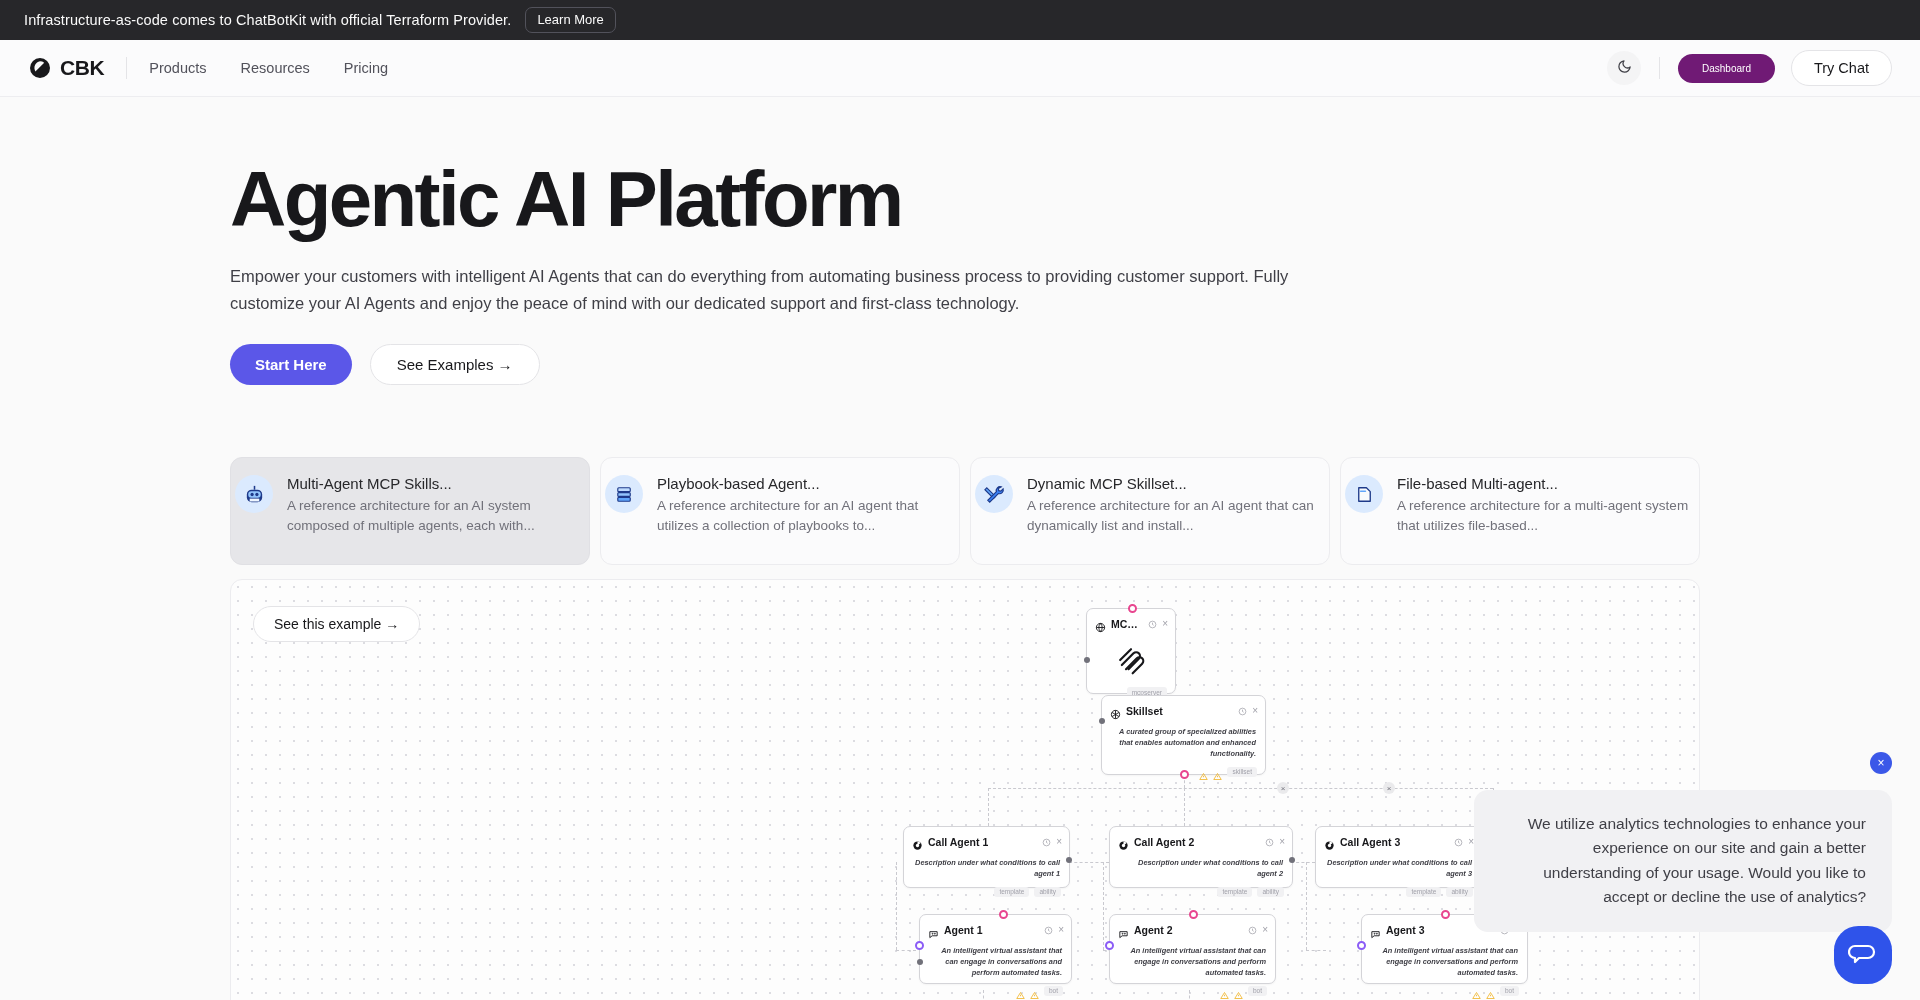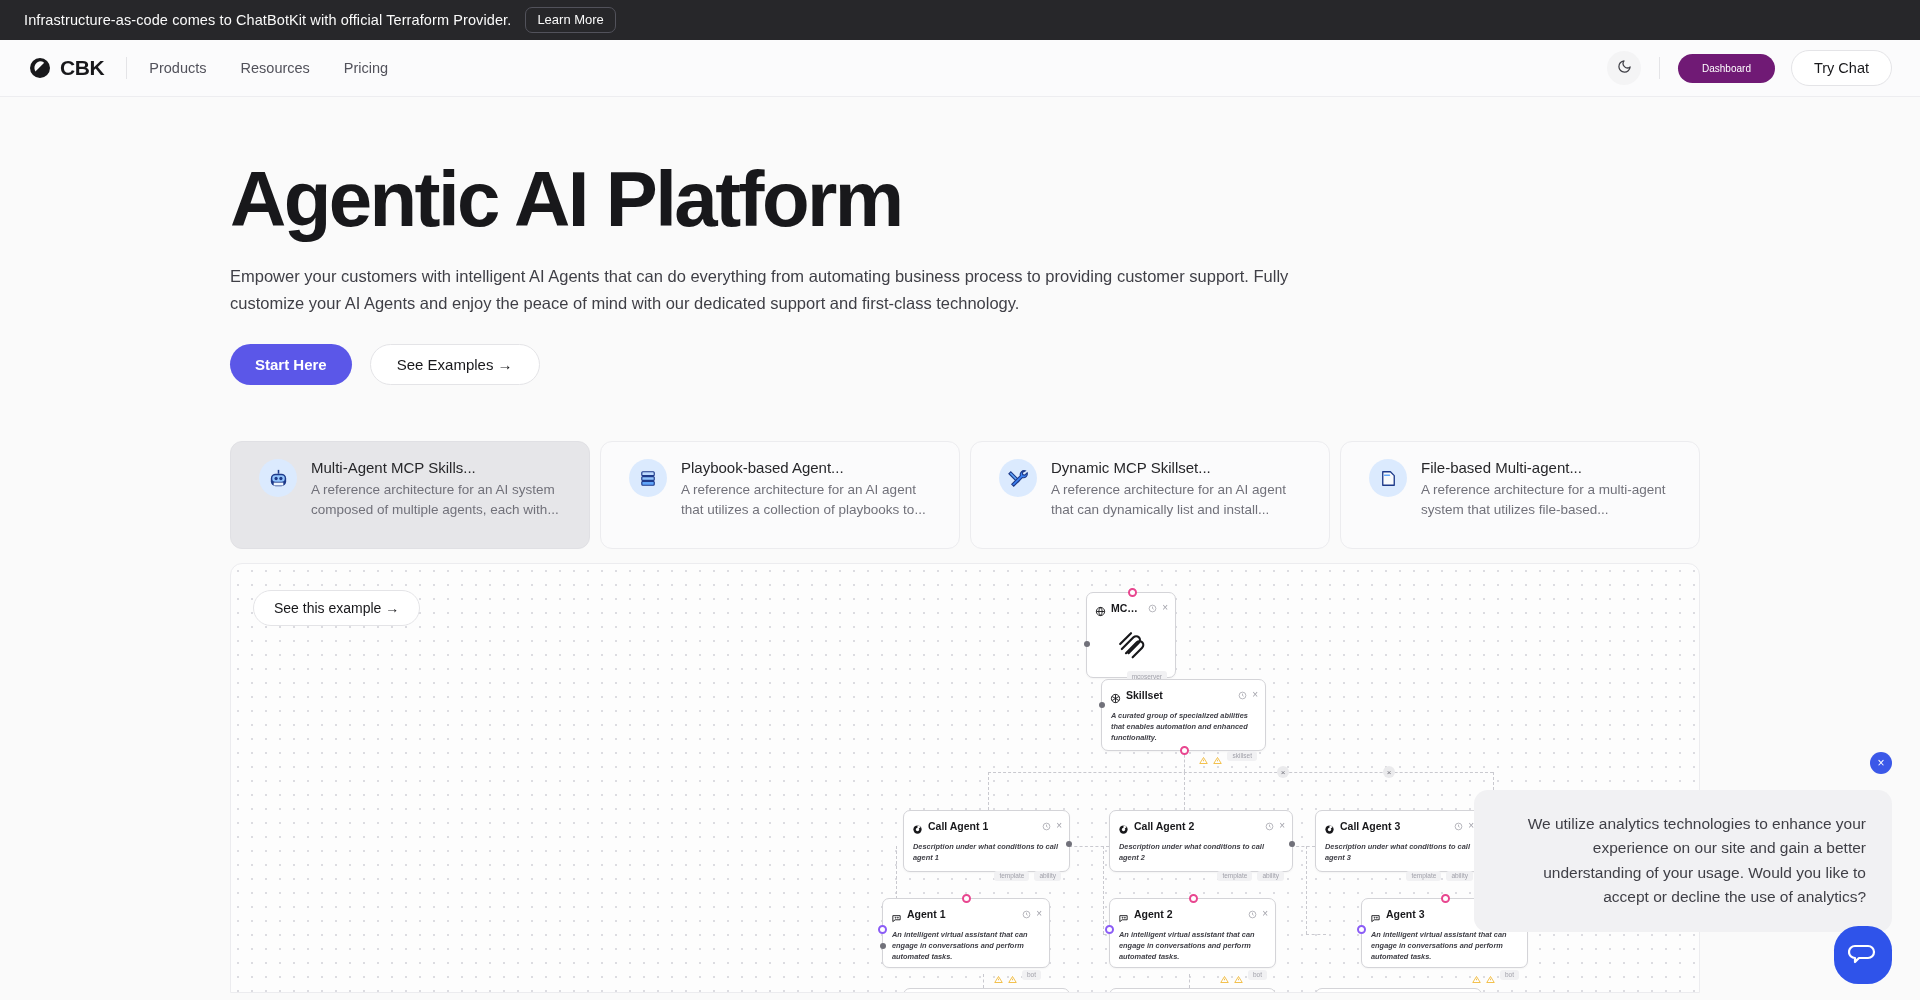--- a/index.html
+++ b/index.html
@@ -76,22 +76,23 @@
     font-family: inherit; cursor: pointer;
   }
 
   
   .cards {
     margin-top: 56px; display: grid;
     grid-template-columns: repeat(4, 1fr); gap: 10px;
   }
   .card {
     background: #fbfbfc; border: 1px solid #ececef; border-radius: 12px;
-    padding: 17px 28px; display: flex; gap: 14px; cursor: pointer;
+    padding: 17px 4px; display: flex; gap: 14px; cursor: pointer;
     min-height: 108px;
+    margin-top: 16px;
   }
   .card.active { background: #e6e6e9; border-color: #e0e0e4; }
   .card-icon {
     width: 38px; height: 38px; border-radius: 50%;
     background: #dbeafe; flex: 0 0 38px;
     display: flex; align-items: center; justify-content: center;
   }
   .card-icon svg { width: 23px; height: 23px; }
   .card-title {
     font-size: 15px; color: #27272a; white-space: nowrap;
@@ -129,21 +130,21 @@
   .node-head .nh-ico { width: 11px; height: 11px; flex: 0 0 11px; }
   .node-title {
     font-size: 10.5px; font-weight: 700; color: #18181b;
     white-space: nowrap; overflow: hidden; text-overflow: ellipsis;
   }
   .node-acts { margin-left: auto; display: flex; gap: 5px; align-items: center; }
   .node-acts svg { width: 9px; height: 9px; }
   .node-x { font-size: 10px; color: #a1a1aa; cursor: pointer; line-height: 1; }
   .node-body {
     padding: 4px 9px 2px 9px; font-size: 7.4px; line-height: 1.45;
-    color: #3f3f46; font-style: italic; font-weight: 600;
+    color: #3f3f46; font-style: italic; font-weight: 600; text-align: right;
   }
   .node-foot {
     display: flex; align-items: center; justify-content: flex-end;
     gap: 5px; padding: 5px 8px 6px 8px;
   }
   .chip {
     background: #f1f1f3; color: #a1a1aa; border-radius: 3px;
     padding: 1.5px 5px; font-size: 6.5px;
   }
   .warn { width: 9px; height: 9px; }
@@ -346,21 +347,21 @@
           <path d="M13 30 27 16a4.5 4.5 0 0 1 6.4 6.4L21 35"></path>
           <path d="M18 35 31 22a4.5 4.5 0 0 1 6.4 6.4L26 40"></path>
           <path d="M11 24 24 11"></path>
         </svg>
       </div>
       <div class="node-foot">
         <span class="chip">mcpserver</span>
       </div>
     </div>
 
-    <div class="node" style="left:870px; top:115px; width:165px; height:72px;">
+    <div class="node" style="left:870px; top:115px; width:165px; height:80px;">
       <div class="port grey" style="left:-3px; top:22px;"></div>
       <div class="port" style="left:78px; bottom:-5px;"></div>
       <div class="node-head">
         <span class="nh-ico">
           <svg viewBox="0 0 24 24" fill="none" stroke="#18181b" stroke-width="2">
               <circle cx="12" cy="12" r="9"></circle>
               <path d="M12 3v18M4.5 7.5 19.5 16.5M19.5 7.5 4.5 16.5"></path>
             </svg>
         </span>
         <span class="node-title">Skillset</span>
@@ -451,21 +452,21 @@
           <span class="node-x">×</span>
         </span>
       </div>
       <div class="node-body">Description under what conditions to call agent 3</div>
       <div class="node-foot">
         <span class="chip">template</span>
         <span class="chip">ability</span>
       </div>
     </div>
 
-    <div class="node" style="left:651px; top:334px; width:168px; height:70px;">
+    <div class="node" style="left:688px; top:334px; width:153px; height:70px;">
       <div class="port" style="left:79px; top:-5px;"></div>
       <div class="port violet" style="left:-5px; top:26px;"></div>
       <div class="port grey" style="left:-3px; top:44px;"></div>
       <div class="node-head">
         <span class="nh-ico"><svg viewBox="0 0 24 24" fill="none" stroke="#18181b" stroke-width="2" stroke-linejoin="round">
               <path d="M4 8h16v9H9l-5 4z"></path>
               <circle cx="10" cy="12.5" r="1"></circle>
               <circle cx="15" cy="12.5" r="1"></circle>
             </svg></span>
         <span class="node-title">Agent 1</span>

